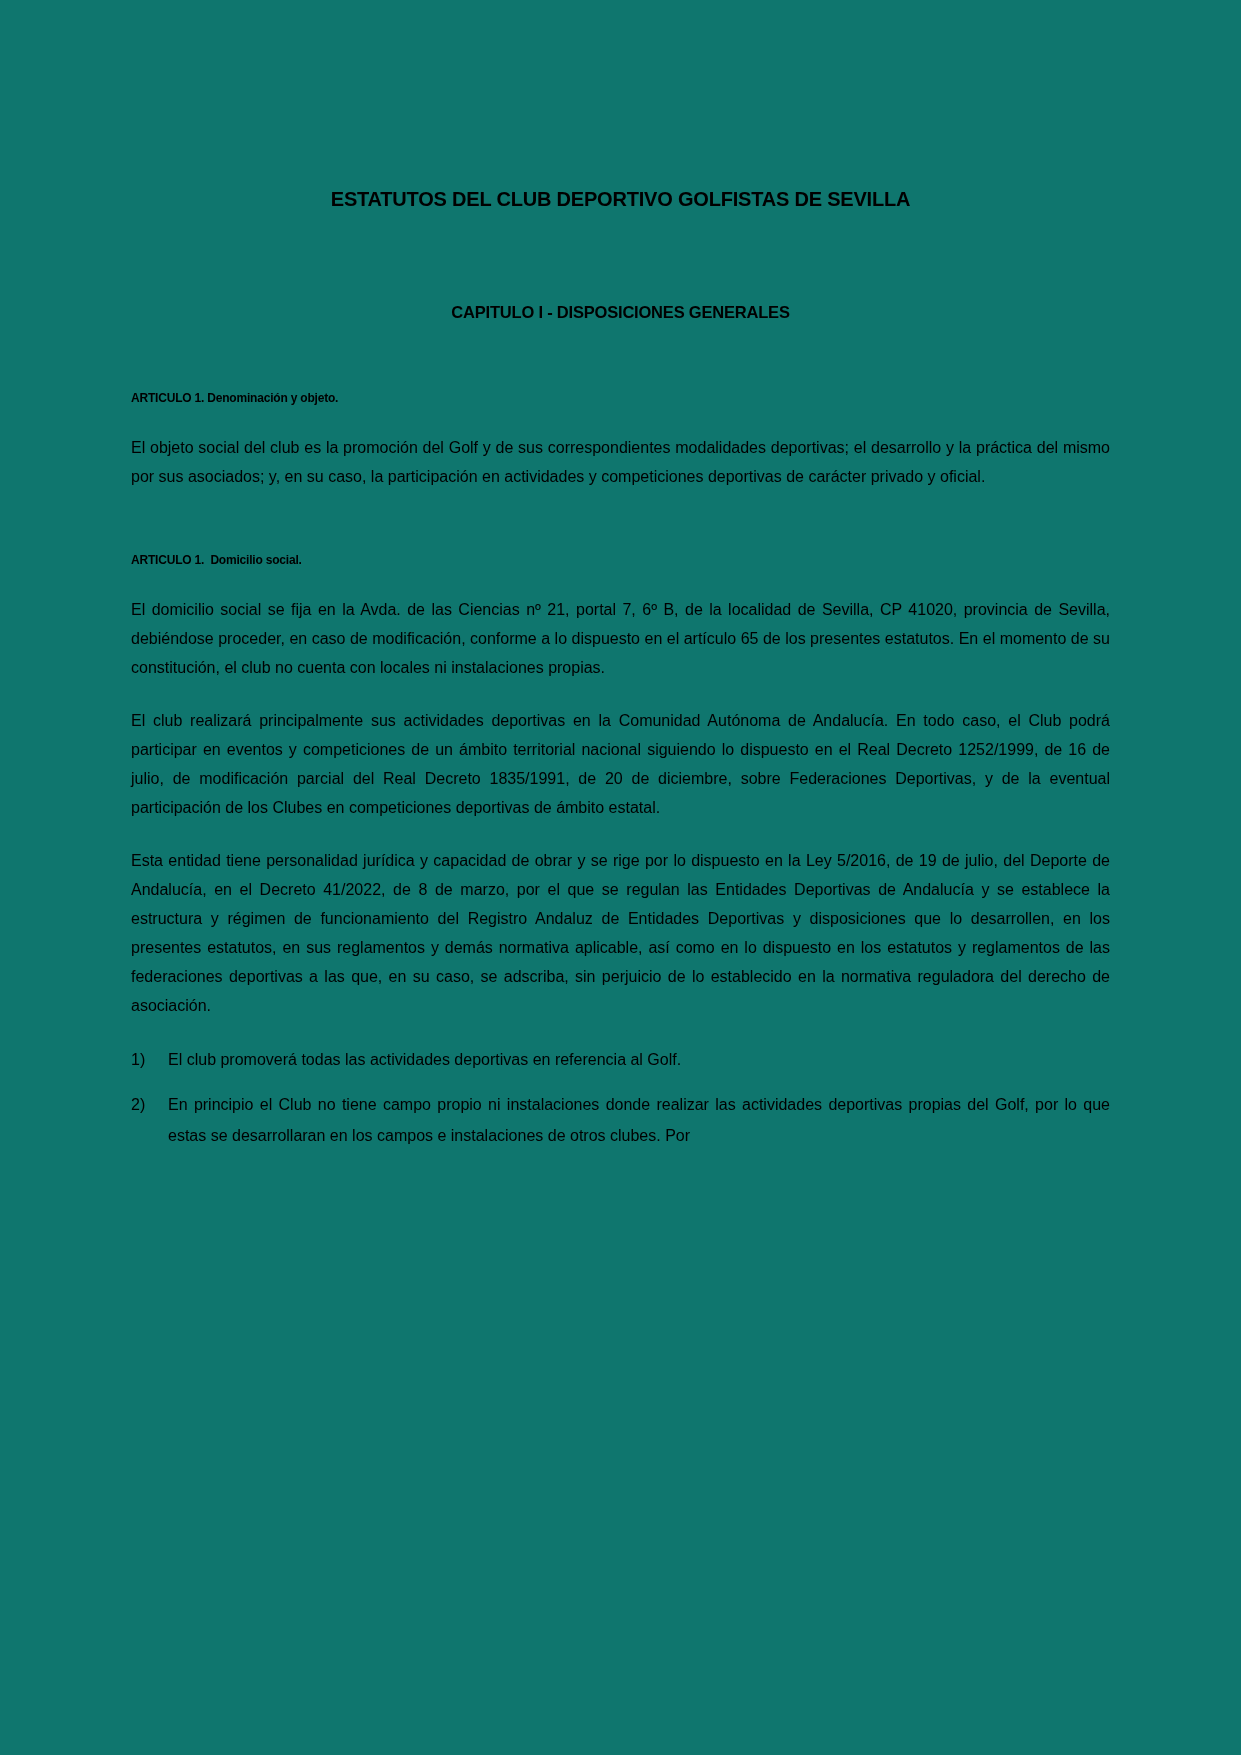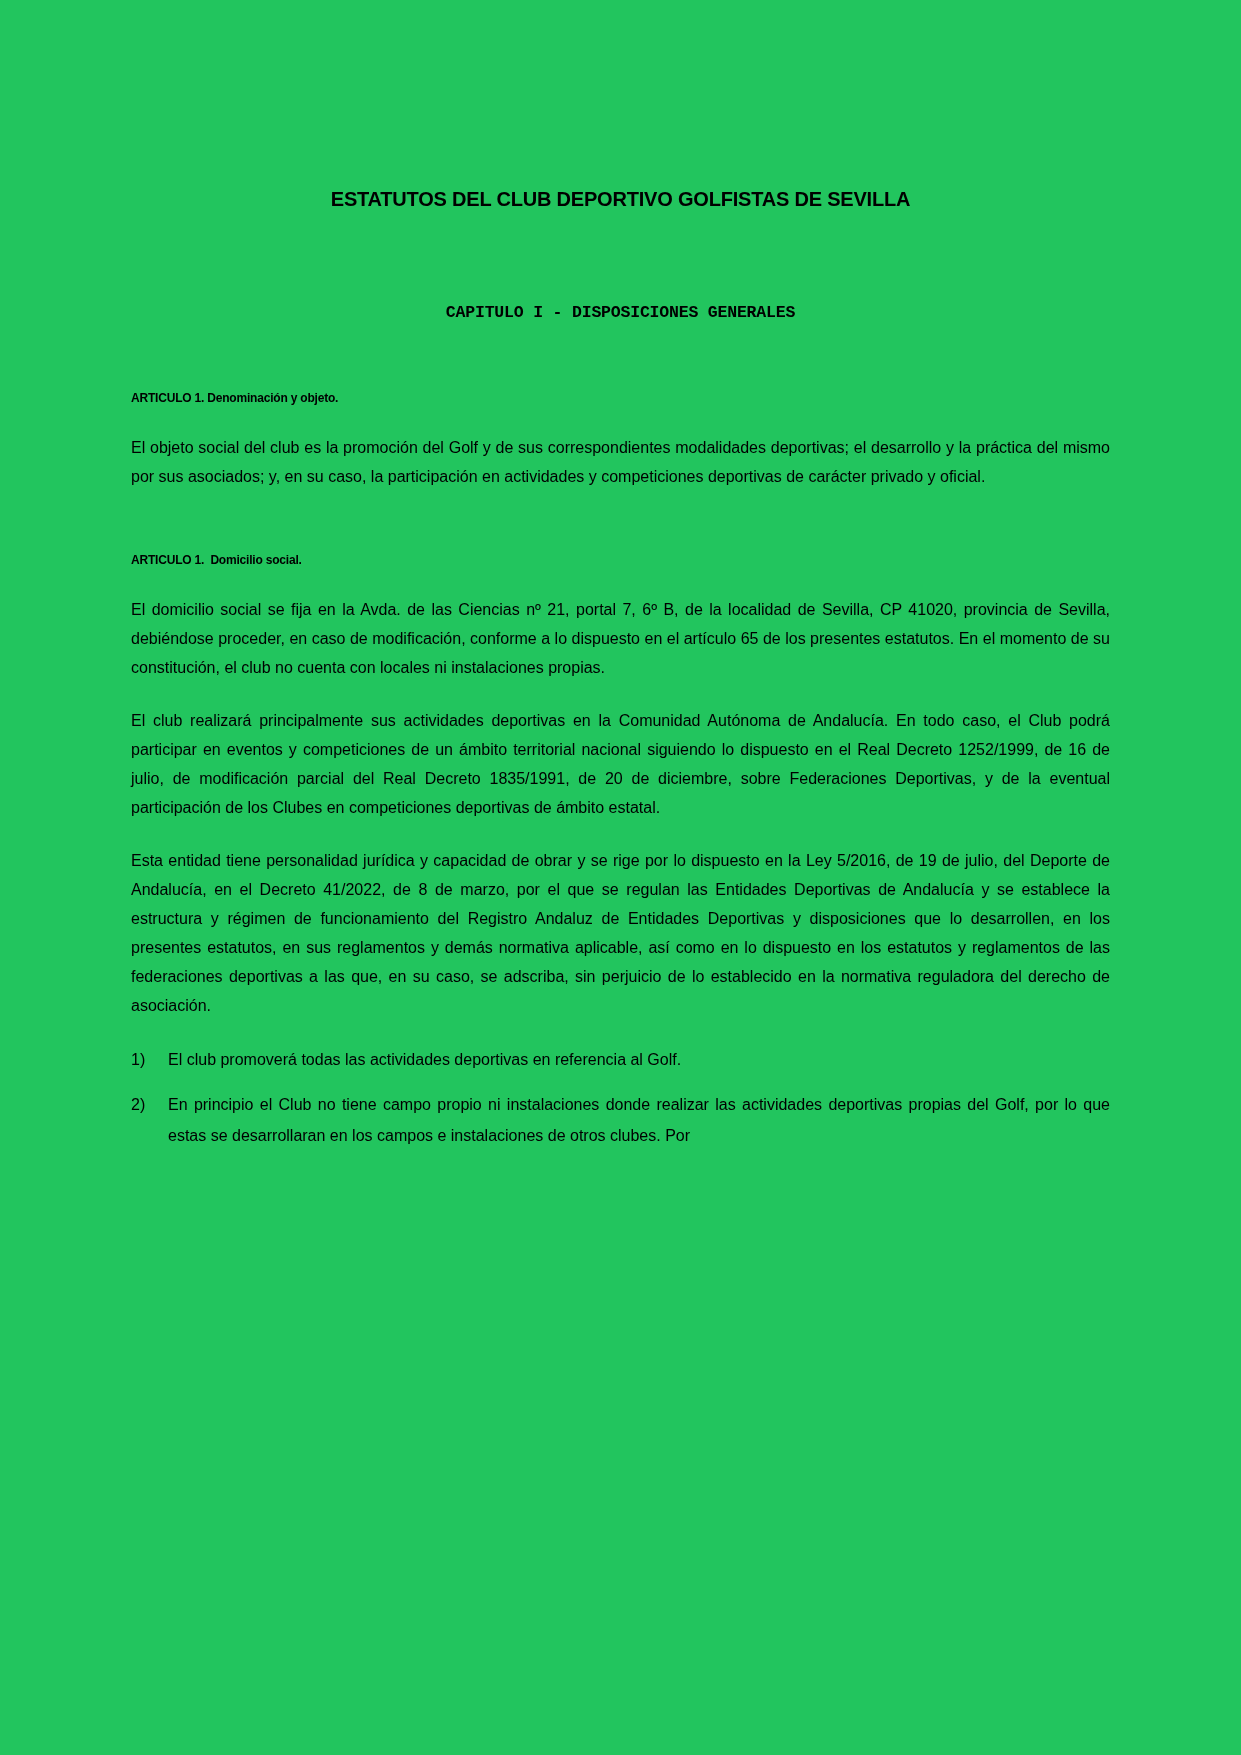--- a/index.html
+++ b/index.html
@@ -1,21 +1,21 @@
 <!DOCTYPE html>
 <html lang="es"><head>
 <meta charset="utf-8">
 <style>
   html, body { margin: 0; padding: 0; background: #ffffff; }
   .page {
     position: relative;
     width: 1241px;
     height: 1755px;
     margin: 0 auto;
-    background: #22c55e;
+    background: #0f766e;
     color: #000000;
     font-family: "Liberation Sans", "DejaVu Sans", sans-serif;
     overflow: hidden;
     box-sizing: border-box;
     padding: 186px 131px 0 131px;
   }
   .doc-title {
     margin: 0;
     text-align: center;
     font-size: 20px;
@@ -25,21 +25,20 @@
     white-space: pre-wrap;
   }
   .chapter-title {
     margin: 90px 0 0 0;
     text-align: center;
     font-size: 16.5px;
     line-height: 21px;
     font-weight: 700;
     letter-spacing: -0.2px;
     white-space: pre-wrap;
-    font-family: Liberation Mono, monospace;
   }
   .article { margin: 0; }
   .article-heading {
     margin: 58px 0 24px 0;
     font-size: 12px;
     line-height: 22px;
     font-weight: 700;
     letter-spacing: -0.2px;
     white-space: pre-wrap;
   }

